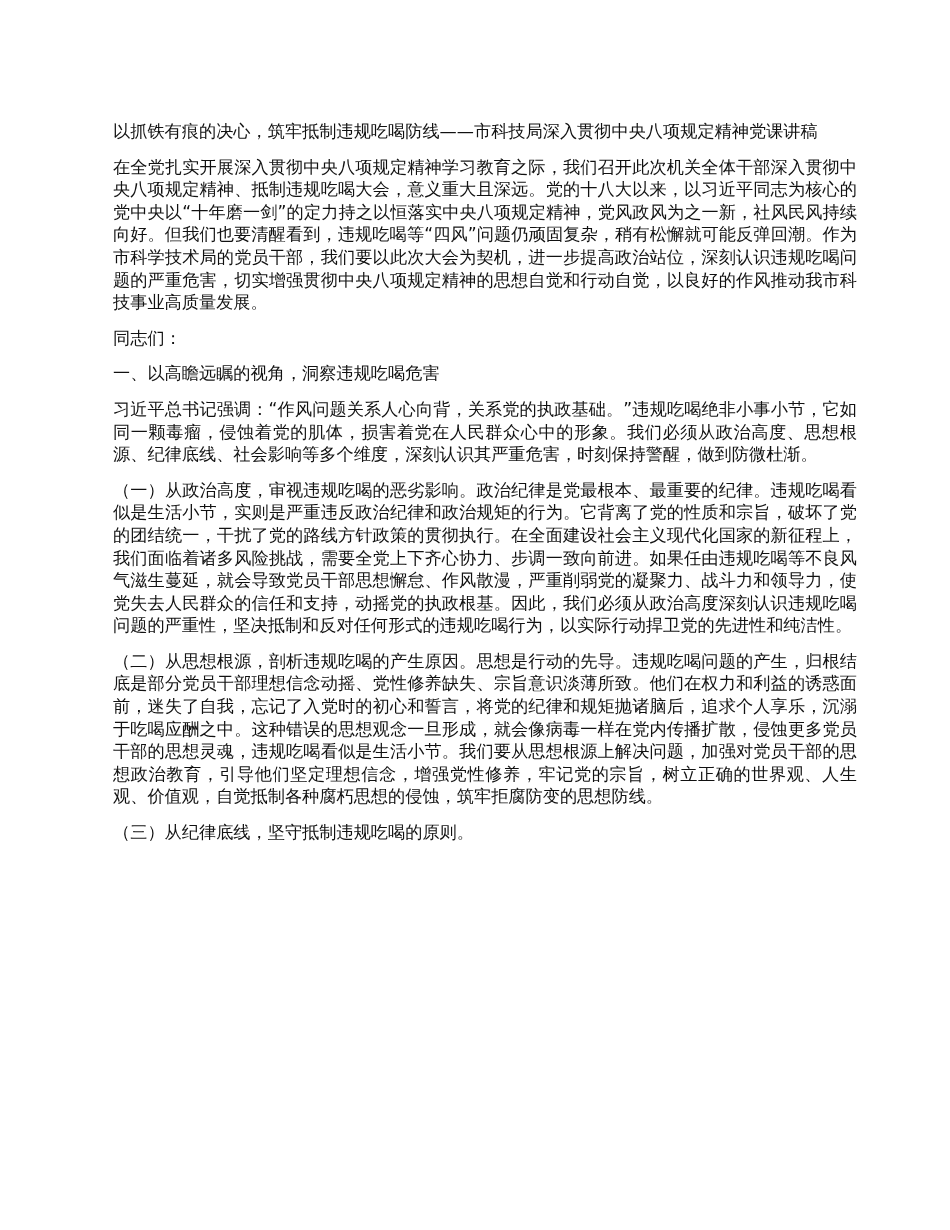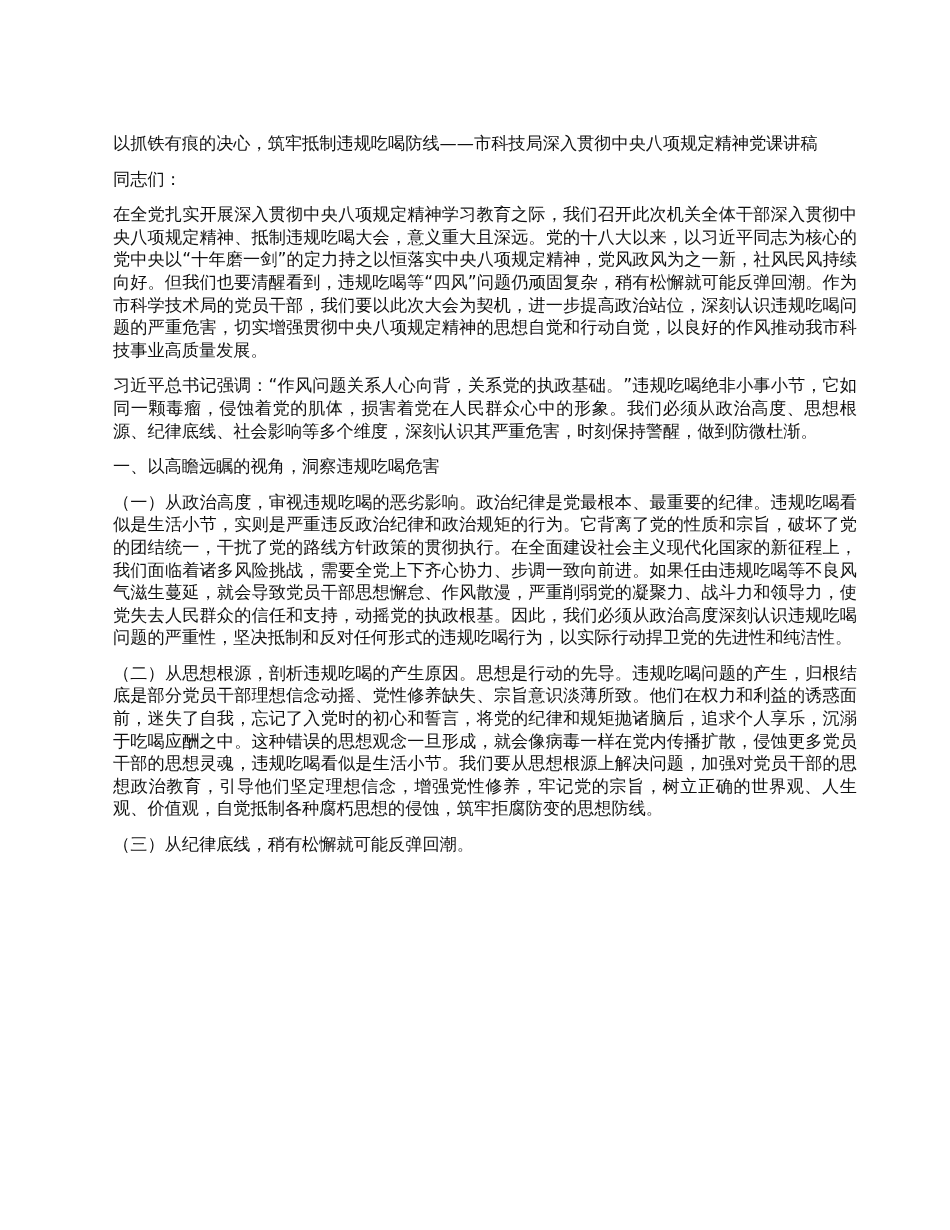--- a/index.html
+++ b/index.html
@@ -1,35 +1,35 @@
 <!DOCTYPE html>
 <html><head>
 <meta charset="utf-8">
 <style>
   html, body { margin: 0; padding: 0; background: #ffffff; }
   body { width: 950px; height: 1230px; position: relative; overflow: hidden; }
   .page {
     position: absolute;
     left: 113px;
-    top: 132px;
+    top: 120px;
     width: 744px;
     font-family: "DejaVu Sans", "Liberation Sans", sans-serif;
     font-size: 17.2px;
     line-height: 22.6px;
     color: #111111;
     text-align: justify;
   }
   .page p { margin: 0 0 13px 0; }
   .title { margin-bottom: 13px !important; }
 </style>
 </head>
 <body>
 
 <div class="page">
   <p class="title">以抓铁有痕的决心，筑牢抵制违规吃喝防线——市科技局深入贯彻中央八项规定精神党课讲稿</p>
+  <p>在全党扎实开展深入贯彻中央八项规定精神学习教育之际，我们召开此次机关全体干部深入贯彻中央八项规定精神、抵制违规吃喝大会，意义重大且深远。党的十八大以来，以习近平同志为核心的党中央以“十年磨一剑”的定力持之以恒落实中央八项规定精神，党风政风为之一新，社风民风持续向好。但我们也要清醒看到，违规吃喝等“四风”问题仍顽固复杂，稍有松懈就可能反弹回潮。作为市科学技术局的党员干部，我们要以此次大会为契机，进一步提高政治站位，深刻认识违规吃喝问题的严重危害，切实增强贯彻中央八项规定精神的思想自觉和行动自觉，以良好的作风推动我市科技事业高质量发展。</p>
   <p>同志们：</p>
-  <p>在全党扎实开展深入贯彻中央八项规定精神学习教育之际，我们召开此次机关全体干部深入贯彻中央八项规定精神、抵制违规吃喝大会，意义重大且深远。党的十八大以来，以习近平同志为核心的党中央以“十年磨一剑”的定力持之以恒落实中央八项规定精神，党风政风为之一新，社风民风持续向好。但我们也要清醒看到，违规吃喝等“四风”问题仍顽固复杂，稍有松懈就可能反弹回潮。作为市科学技术局的党员干部，我们要以此次大会为契机，进一步提高政治站位，深刻认识违规吃喝问题的严重危害，切实增强贯彻中央八项规定精神的思想自觉和行动自觉，以良好的作风推动我市科技事业高质量发展。</p>
+  <p>一、以高瞻远瞩的视角，洞察违规吃喝危害</p>
   <p>习近平总书记强调：“作风问题关系人心向背，关系党的执政基础。”违规吃喝绝非小事小节，它如同一颗毒瘤，侵蚀着党的肌体，损害着党在人民群众心中的形象。我们必须从政治高度、思想根源、纪律底线、社会影响等多个维度，深刻认识其严重危害，时刻保持警醒，做到防微杜渐。</p>
-  <p>一、以高瞻远瞩的视角，洞察违规吃喝危害</p>
   <p>（一）从政治高度，审视违规吃喝的恶劣影响。政治纪律是党最根本、最重要的纪律。违规吃喝看似是生活小节，实则是严重违反政治纪律和政治规矩的行为。它背离了党的性质和宗旨，破坏了党的团结统一，干扰了党的路线方针政策的贯彻执行。在全面建设社会主义现代化国家的新征程上，我们面临着诸多风险挑战，需要全党上下齐心协力、步调一致向前进。如果任由违规吃喝等不良风气滋生蔓延，就会导致党员干部思想懈怠、作风散漫，严重削弱党的凝聚力、战斗力和领导力，使党失去人民群众的信任和支持，动摇党的执政根基。因此，我们必须从政治高度深刻认识违规吃喝问题的严重性，坚决抵制和反对任何形式的违规吃喝行为，以实际行动捍卫党的先进性和纯洁性。</p>
   <p>（二）从思想根源，剖析违规吃喝的产生原因。思想是行动的先导。违规吃喝问题的产生，归根结底是部分党员干部理想信念动摇、党性修养缺失、宗旨意识淡薄所致。他们在权力和利益的诱惑面前，迷失了自我，忘记了入党时的初心和誓言，将党的纪律和规矩抛诸脑后，追求个人享乐，沉溺于吃喝应酬之中。这种错误的思想观念一旦形成，就会像病毒一样在党内传播扩散，侵蚀更多党员干部的思想灵魂，违规吃喝看似是生活小节。我们要从思想根源上解决问题，加强对党员干部的思想政治教育，引导他们坚定理想信念，增强党性修养，牢记党的宗旨，树立正确的世界观、人生观、价值观，自觉抵制各种腐朽思想的侵蚀，筑牢拒腐防变的思想防线。</p>
-  <p>（三）从纪律底线，稍有松懈就可能反弹回潮。</p>
+  <p>（三）从纪律底线，坚守抵制违规吃喝的原则。</p>
 </div>
 
 </body></html>

